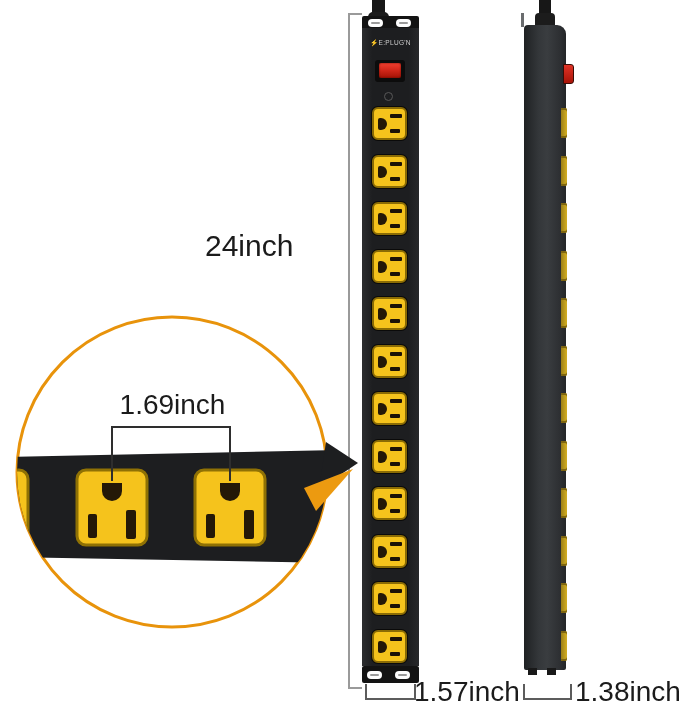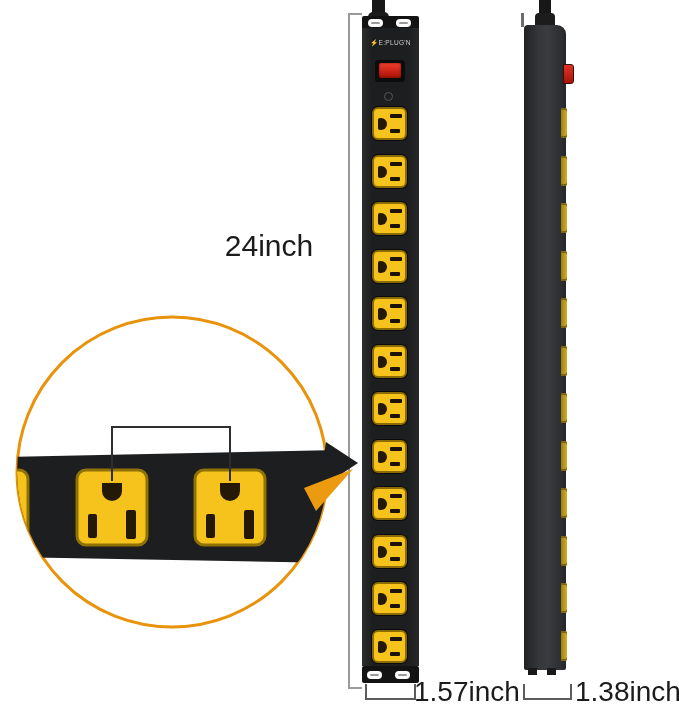--- a/index.html
+++ b/index.html
@@ -2,21 +2,21 @@
 <html><head>
 <meta charset="utf-8">
 <style>
   html,body{margin:0;padding:0;background:#fff;}
   .stage{position:relative;width:679px;height:705px;background:#ffffff;overflow:hidden;
          font-family:"Liberation Sans", sans-serif;color:#161616;}
   .abs{position:absolute;}
 
   
   .dim-label{position:absolute;font-weight:400;color:#1b1b1b;white-space:nowrap;}
-  .lbl-24{left:205px;top:229px;width:128px;text-align:center;font-size:30px;}
+  .lbl-24{left:205px;top:229px;width:128px;text-align:left;font-size:30px;}
   .lbl-169{left:95px;top:389px;width:155px;text-align:center;font-size:28px;}
   .lbl-157{left:414px;top:676px;font-size:28px;}
   .lbl-138{left:575px;top:676px;font-size:28px;}
 
   
   .dim-line-v{left:348px;top:13px;width:2px;height:676px;background:#9a9a9a;}
   .dim-tick{width:14px;height:2px;background:#9a9a9a;}
   .tick-top{left:348px;top:13px;}
   .tick-bot{left:348px;top:687px;}
   .u-bracket{border-left:2px solid #5c5c5c;border-right:2px solid #5c5c5c;
@@ -215,14 +215,15 @@
         <rect x="206" y="514" width="9" height="24" rx="2" fill="#241807"></rect>
         <rect x="244" y="510" width="10" height="29" rx="2" fill="#241807"></rect>
       </g>
 
       <path d="M112,481 L112,427 L230,427 L230,481" fill="none" stroke="#2e2e2e" stroke-width="2"></path>
     </g>
 
     <polygon points="326,442 358,463 319,489" fill="#1d1e20"></polygon>
     <polygon points="353,469 304,488 316,511" fill="#EC9A10"></polygon>
   </svg>
+  <div class="dim-label lbl-169">1.69inch</div>
 
 </div>
 
 </body></html>

